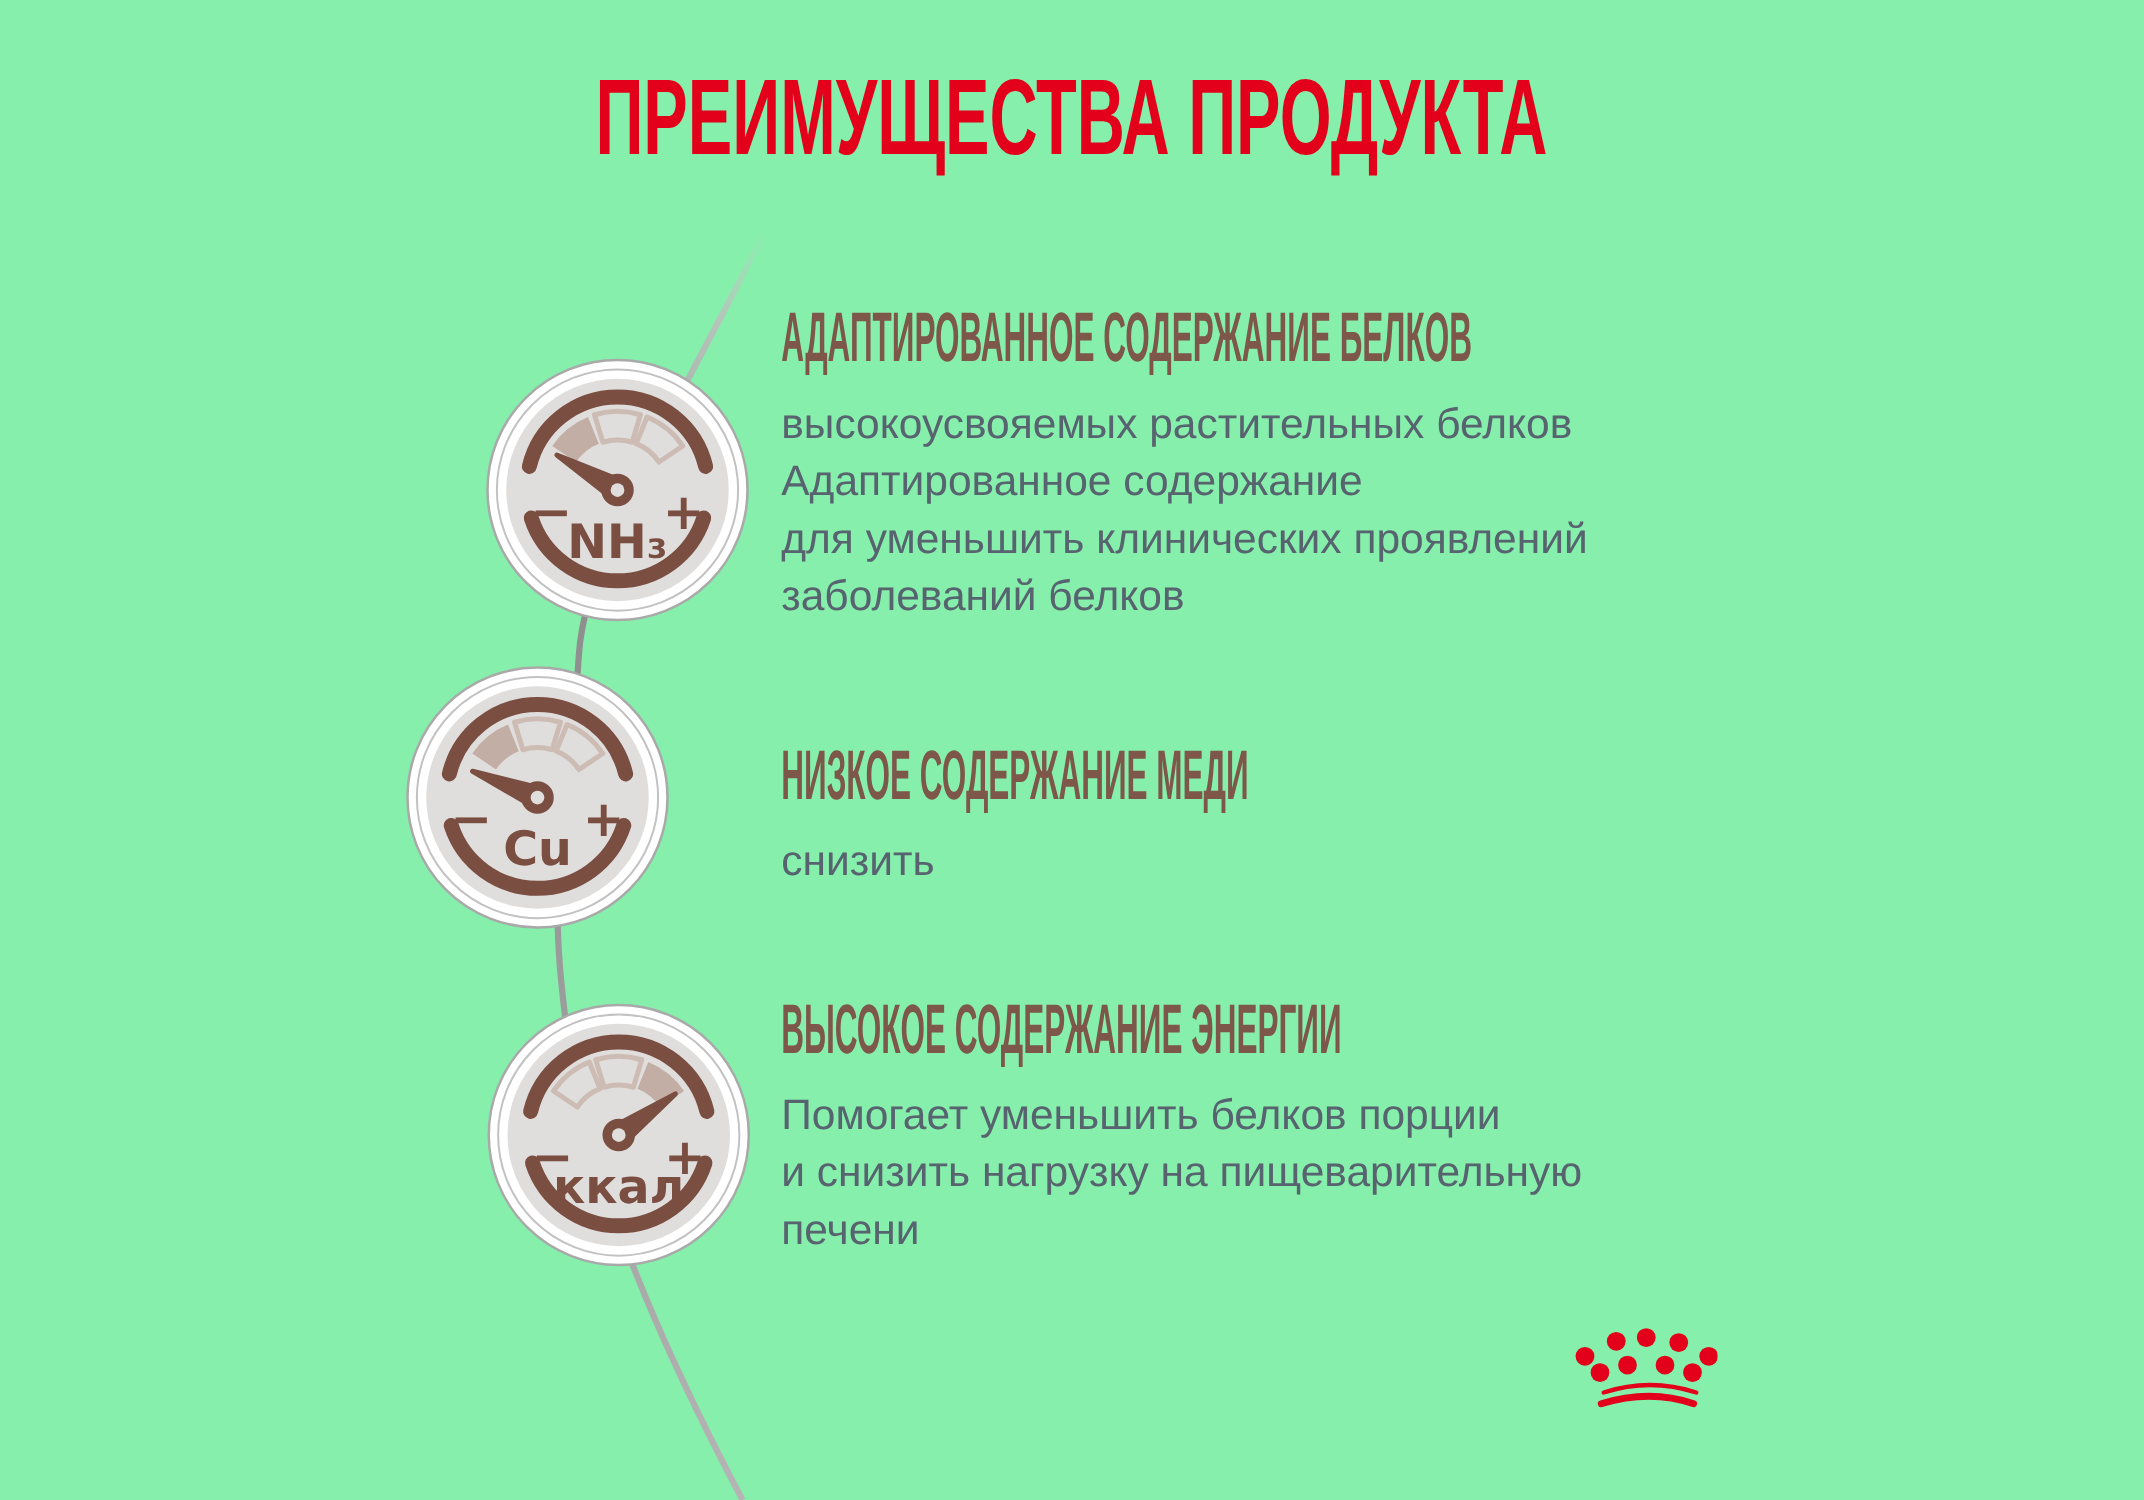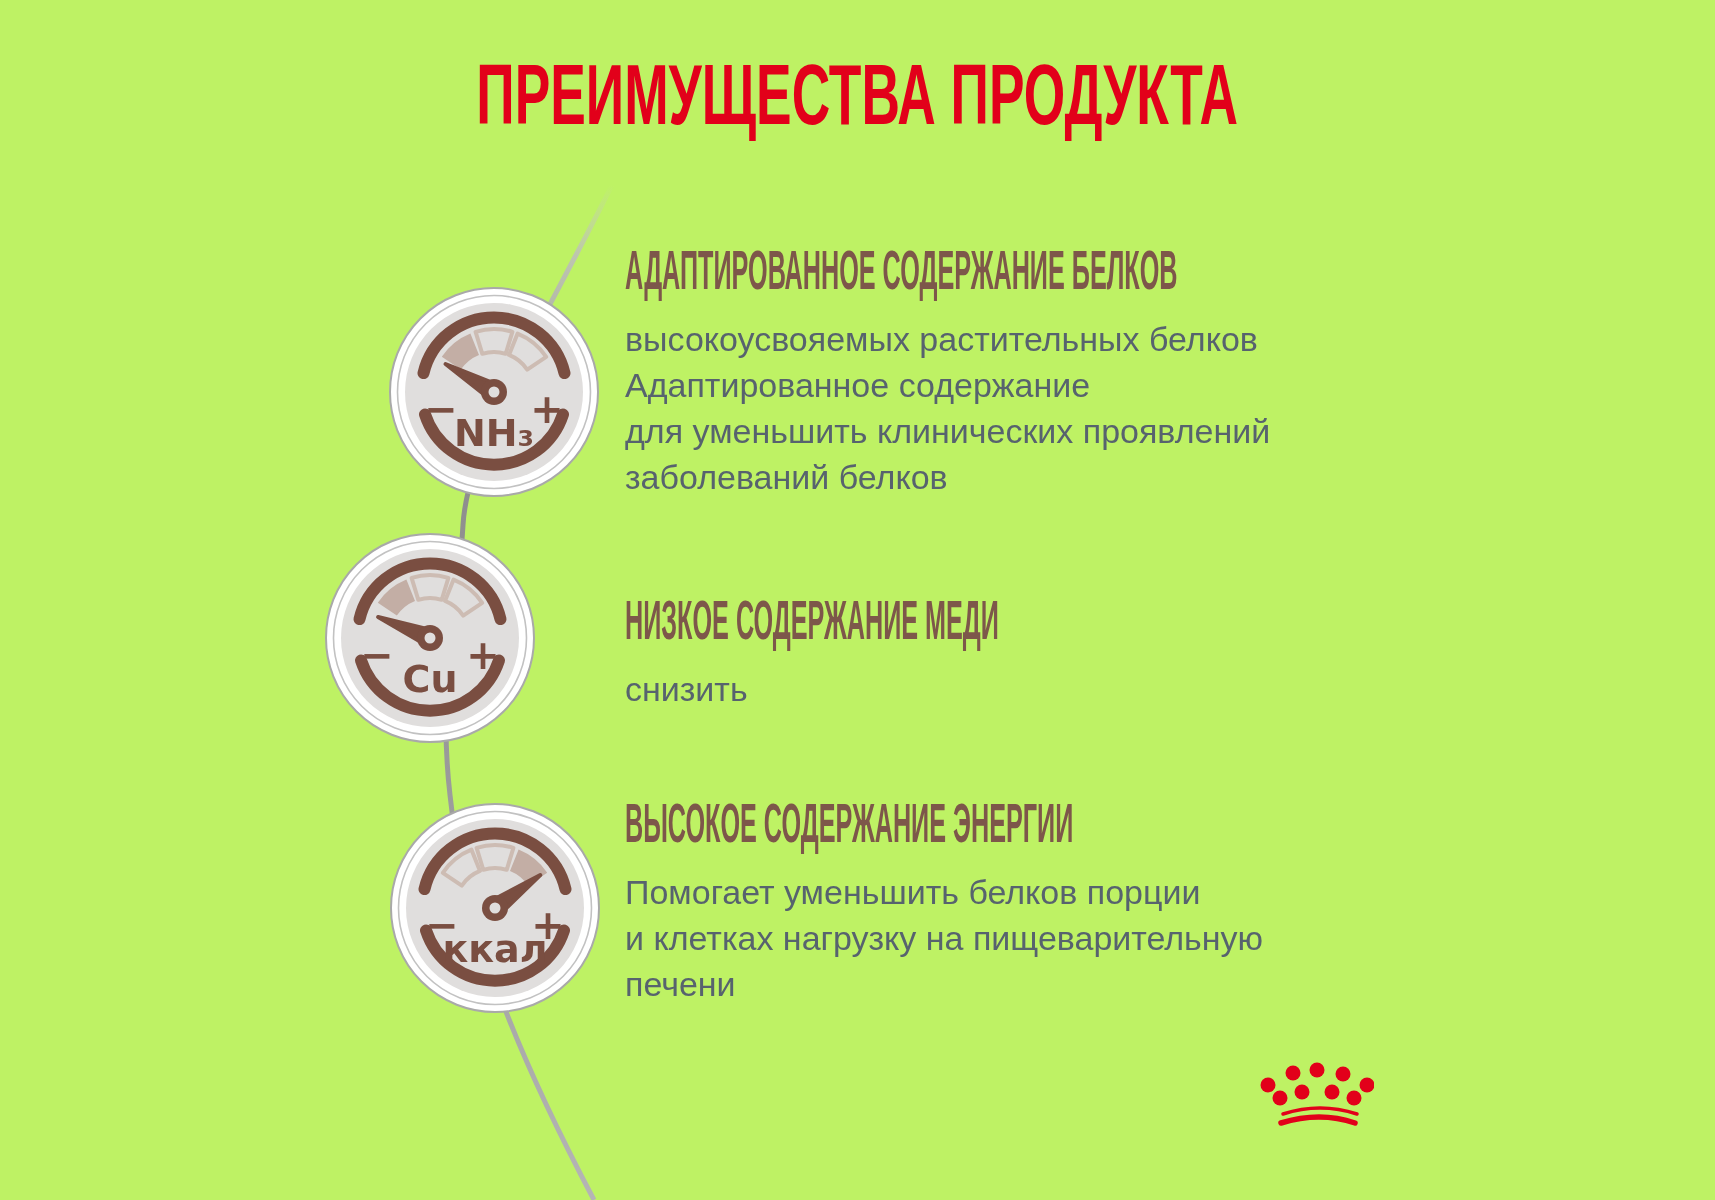--- a/index.html
+++ b/index.html
@@ -1,17 +1,17 @@
 <!DOCTYPE html>
 <html><head>
 <meta charset="utf-8">
 <style>
   html,body{margin:0;padding:0;background:#fff;}
   .canvas{
-    position:relative;width:1715px;height:1200px;background:#bef264;
+    position:relative;width:1715px;height:1200px;background:#86efac;
     overflow:hidden;font-family:"Liberation Sans",sans-serif;
   }
   
   .title{
     position:absolute;top:51px;left:0;right:0;text-align:center;
     font-size:86px;font-weight:bold;line-height:1;color:#e2001a;
     white-space:nowrap;
   }
   .title .squeeze{display:inline-block;transform:scaleX(0.62);transform-origin:center;}
   
@@ -137,21 +137,21 @@
   </div>
 
   <div class="section s2">
     <h2><span class="squeeze">НИЗКОЕ СОДЕРЖАНИЕ МЕДИ</span></h2>
     <div class="body-line">снизить</div>
   </div>
 
   <div class="section s3">
     <h2><span class="squeeze">ВЫСОКОЕ СОДЕРЖАНИЕ ЭНЕРГИИ</span></h2>
     <div class="body-line">Помогает уменьшить белков порции</div>
-    <div class="body-line">и клетках нагрузку на пищеварительную</div>
+    <div class="body-line">и снизить нагрузку на пищеварительную</div>
     <div class="body-line">печени</div>
   </div>
 
   <svg class="crown" width="120" height="80" viewBox="0 0 120 80">
     <circle class="dot" cx="14" cy="25" r="7.5"></circle>
     <circle class="dot" cx="39" cy="13" r="7.5"></circle>
     <circle class="dot" cx="63" cy="10" r="7.5"></circle>
     <circle class="dot" cx="89" cy="14" r="7.5"></circle>
     <circle class="dot" cx="113" cy="25" r="7.5"></circle>
     <circle class="dot" cx="26" cy="38" r="7.5"></circle>

